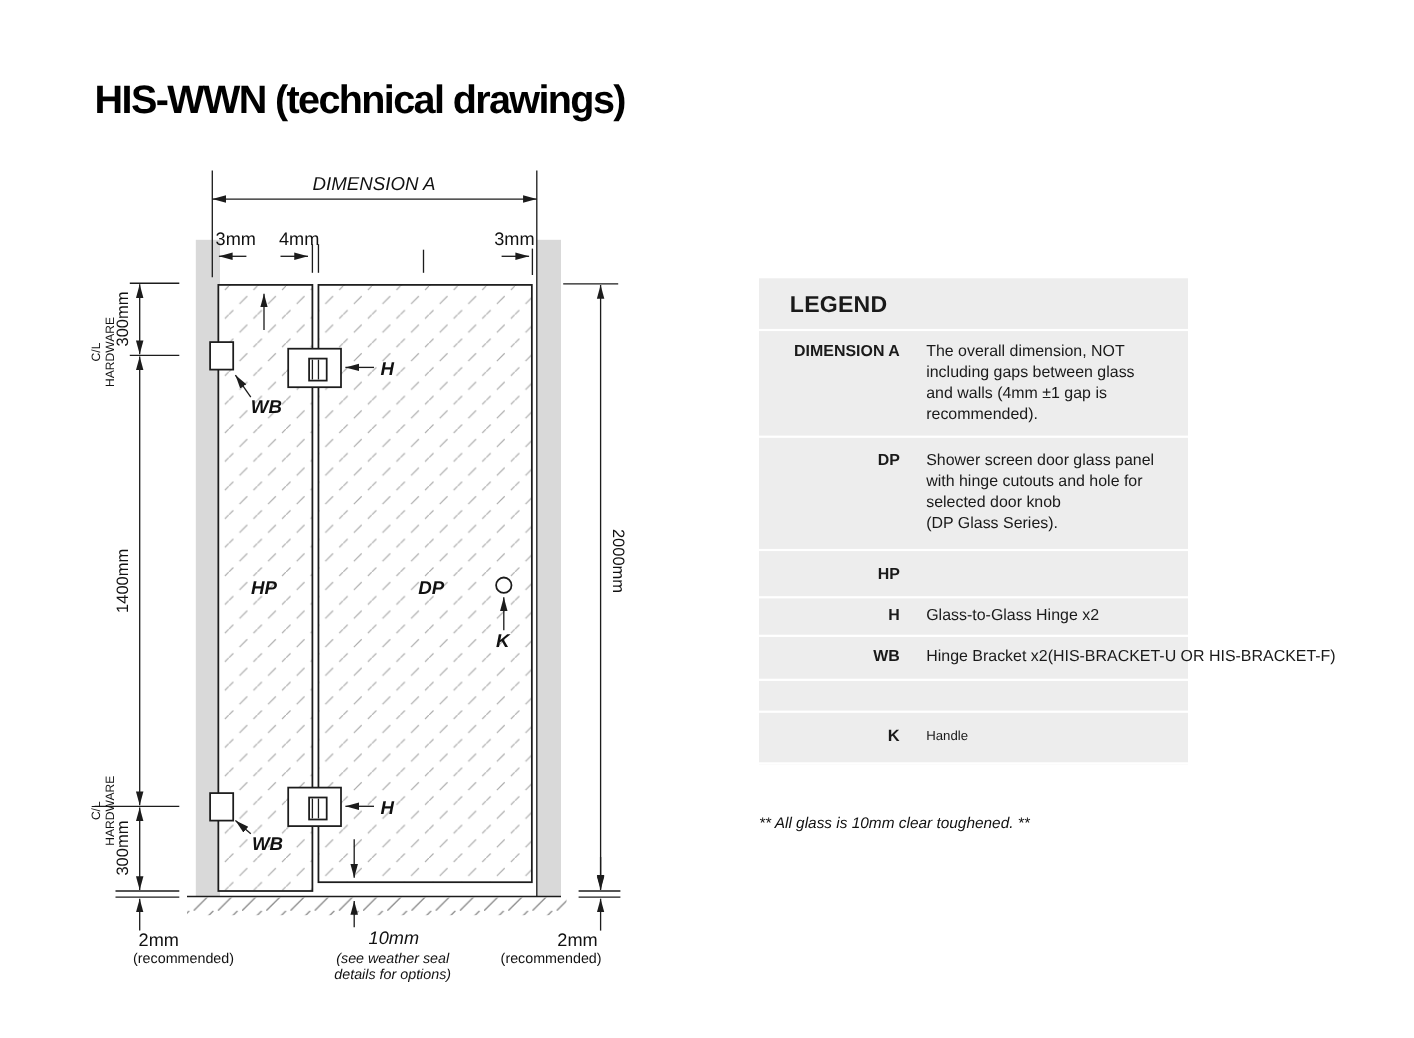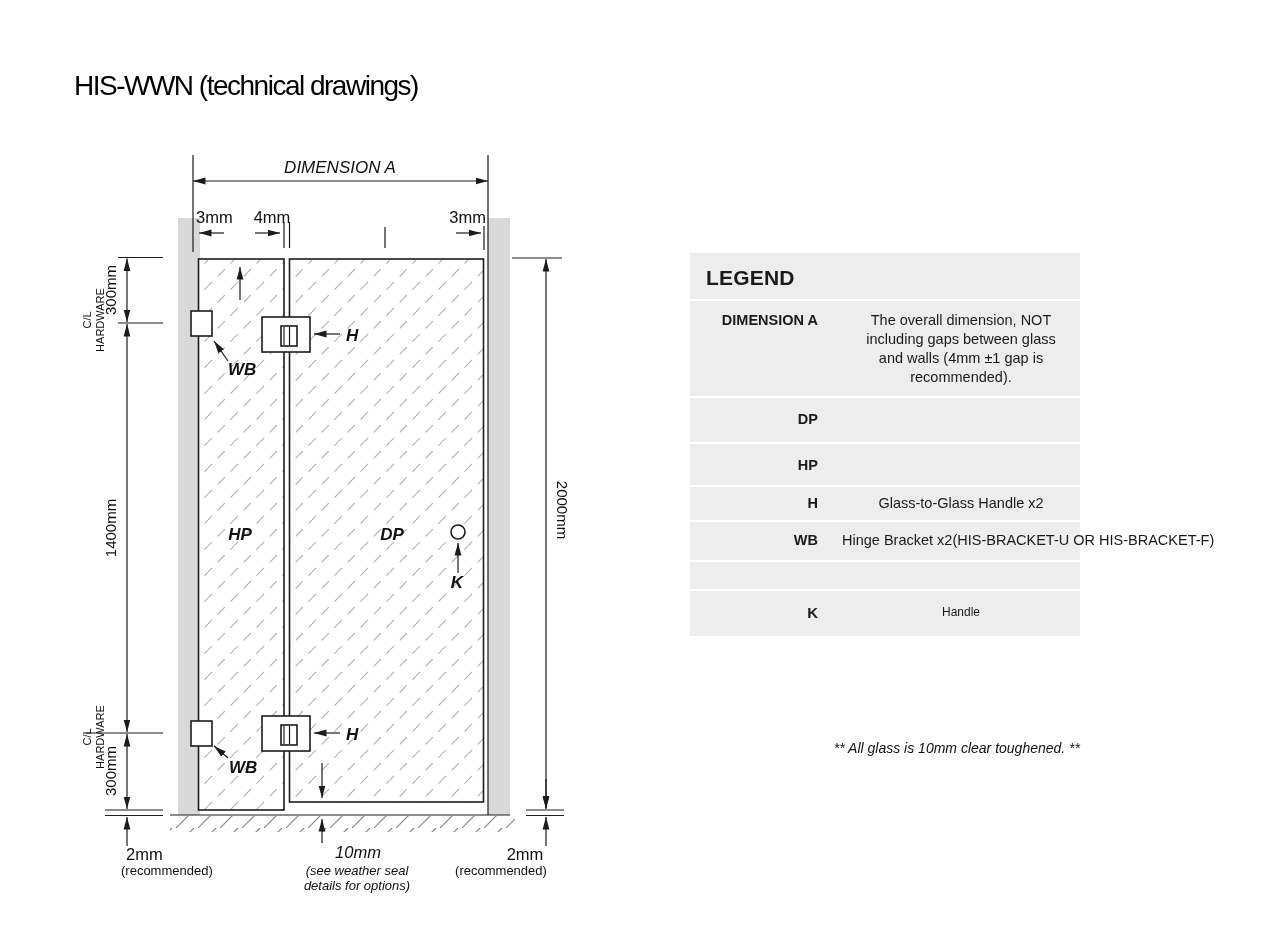--- a/index.html
+++ b/index.html
@@ -1,21 +1,21 @@
 <!DOCTYPE html>
 <html><head>
 <meta charset="utf-8">
 <style>
   * { margin:0; padding:0; box-sizing:border-box; }
   body { background:#ffffff; font-family:"Liberation Sans", sans-serif; }
   .page { position:relative; width:1285px; height:944px; background:#ffffff; overflow:hidden; }
 
   .page-title {
-    position:absolute; left:74px; top:70px;
-    font-size:28px; font-weight:normal; letter-spacing:-1.5px; color:#000;
+    position:absolute; left:86px; top:70px;
+    font-size:36px; font-weight:bold; letter-spacing:-1.5px; color:#000;
     white-space:nowrap;
   }
 
   svg.drawing { position:absolute; left:0; top:0; }
 
   
   .t-dim      { font-family:"Liberation Sans", sans-serif; font-size:16.5px; fill:#111; }
   .t-dim-i    { font-family:"Liberation Sans", sans-serif; font-size:17px; font-style:italic; fill:#111; }
   .t-rot      { font-family:"Liberation Sans", sans-serif; font-size:15px; fill:#111; }
   .t-cl       { font-family:"Liberation Sans", sans-serif; font-size:11px; fill:#111; }
@@ -27,45 +27,45 @@
   .ln  { stroke:#1c1c1c; stroke-width:1.2; fill:none; }
   .obj { stroke:#1c1c1c; stroke-width:1.6; fill:#ffffff; }
   .panel { stroke:#1c1c1c; stroke-width:1.6; }
 
   
   .legend {
     position:absolute; left:690px; top:253px; width:390px;
     color:#1a1a1a;
   }
   .legend-head {
-    padding:13px 0 9px 16px; font-size:21px; font-weight:bold; letter-spacing:0.2px;
+    padding:13px 0 9px 28px; font-size:21px; font-weight:bold; letter-spacing:0.2px;
     border-bottom:2px solid #fff;
   }
   .legend-row { display:flex; border-bottom:2px solid #fff; }
   .legend-term  {
     width:128px; text-align:right; font-weight:bold; font-size:14.5px; line-height:19px;
     flex:0 0 128px;
   }
   .legend-desc  {
-    margin-left:24px; font-size:14.5px; line-height:19px; white-space:pre-line; width:246px;text-align:center;
+    margin-left:24px; font-size:14.5px; line-height:19px; white-space:pre-line; width:246px;
   }
   .row-dima { padding:10px 0 9px 0; }
   .row-dp   { padding:12px 0 13px 0; }
   .row-hp   { padding:12px 0 10px 0; }
   .row-h    { padding:7px 0 7px 0; }
   .row-wb   { padding:9px 0 10px 0; }
   .row-wb .legend-desc { white-space:nowrap; overflow:visible; }
   .row-empty{ height:29px; }
   .row-k    { padding:12px 0 14px 0; }
   .row-k .legend-term { font-size:15px; }
   .row-k .legend-desc { font-size:12px; }
 
   .legend-footnote {
     position:absolute; left:690px; top:740px; width:390px;
-    text-align:right; font-size:14px; font-style:italic; color:#111;
+    text-align:left; font-size:14px; font-style:italic; color:#111;
   }
 </style>
 </head>
 <body>
 
 <div class="page">
 
   <div class="page-title">HIS-WWN (technical drawings)</div>
 
   <svg class="drawing" width="1285" height="944" viewBox="0 0 1285 944">
@@ -205,29 +205,33 @@
     <div class="legend-row row-dima">
       <div class="legend-term">DIMENSION A</div>
       <div class="legend-desc">The overall dimension, NOT
 including gaps between glass
 and walls (4mm ±1 gap is
 recommended).</div>
     </div>
 
     <div class="legend-row row-dp">
       <div class="legend-term">DP</div>
+      <div class="legend-desc">Shower screen door glass panel
+with hinge cutouts and hole for
+selected door knob
+(DP Glass Series).</div>
     </div>
 
     <div class="legend-row row-hp">
       <div class="legend-term">HP</div>
     </div>
 
     <div class="legend-row row-h">
       <div class="legend-term">H</div>
-      <div class="legend-desc">Glass-to-Glass Handle x2</div>
+      <div class="legend-desc">Glass-to-Glass Hinge x2</div>
     </div>
 
     <div class="legend-row row-wb">
       <div class="legend-term">WB</div>
       <div class="legend-desc">Hinge Bracket x2(HIS-BRACKET-U OR HIS-BRACKET-F)</div>
     </div>
 
     <div class="legend-row row-empty">
       <div class="legend-term"></div>
       <div class="legend-desc"></div>

